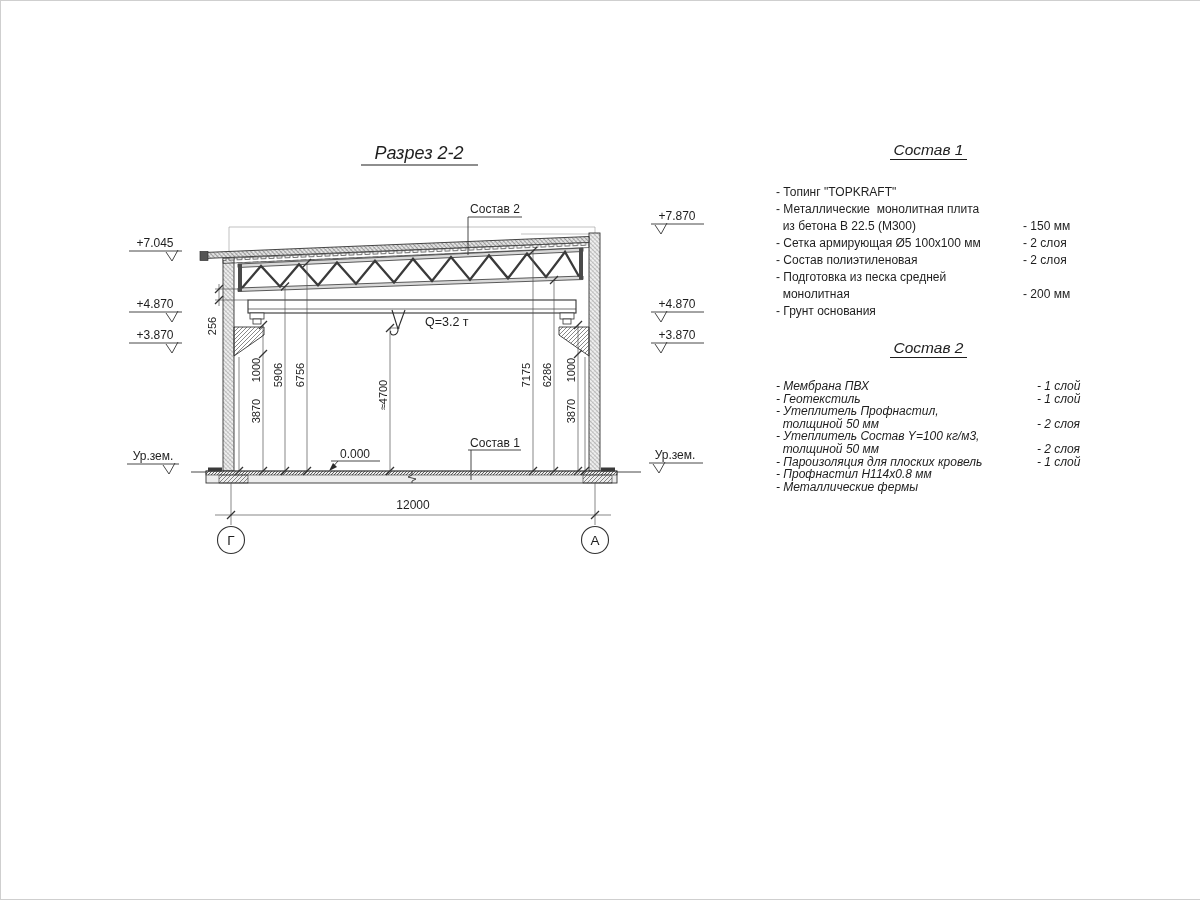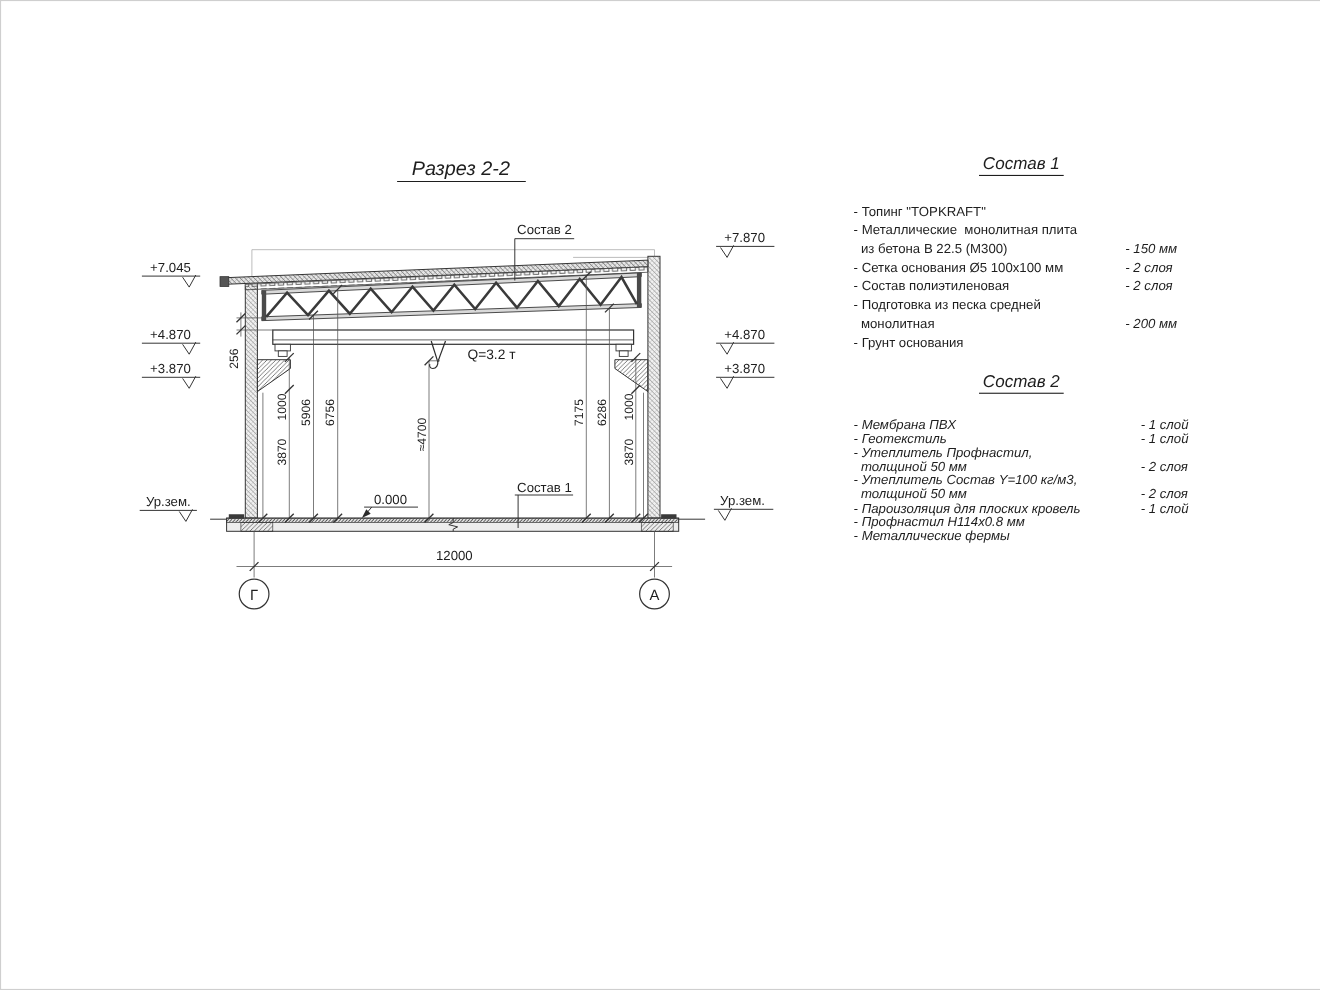--- a/index.html
+++ b/index.html
@@ -11,21 +11,21 @@
   .ttl{font-size:18px;font-style:italic;}
   .thin{stroke:#555;stroke-width:0.7;fill:none;}
   .xthin{stroke:#999;stroke-width:0.6;fill:none;}
   .med{stroke:#333;stroke-width:0.9;fill:none;}
   .spec-title{position:absolute;width:305px;text-align:center;font-style:italic;font-size:15.5px;}
   .spec-title span{border-bottom:1.2px solid #1e1e1e;padding:0 4px 1px 4px;}
   .spec-list{position:absolute;width:330px;font-size:12px;}
   .spec-list .ln{position:relative;white-space:pre;}
   .s1 .ln{line-height:17px;}
   .s2 .ln{line-height:12.6px;}
-  .s1 .v{position:absolute;left:247px;top:0;font-style:italic;}
+  .s1 .v{position:absolute;left:247px;top:0;}
   .s2 .v{position:absolute;left:261px;top:0;}
 </style>
 </head>
 <body>
 
 <div class="page">
 
 <svg width="1198" height="898" viewBox="0 0 1198 898">
   <defs>
     <pattern id="pWall" width="3" height="3" patternUnits="userSpaceOnUse" patternTransform="rotate(45)">
@@ -240,21 +240,21 @@
   </g>
 </svg>
 
 <div class="spec-title" style="left:775px;top:140px;">
   <span>Состав 1</span>
 </div>
 <div class="spec-list s1" style="left:775px;top:183px;">
   <div class="ln"><span class="t">- Топинг "TOPKRAFT"</span><span class="v"></span></div>
   <div class="ln"><span class="t">- Металлические  монолитная плита</span><span class="v"></span></div>
   <div class="ln"><span class="t">  из бетона В 22.5 (М300)</span><span class="v">- 150 мм</span></div>
-  <div class="ln"><span class="t">- Сетка основания Ø5 100х100 мм</span><span class="v">- 2 слоя</span></div>
+  <div class="ln"><span class="t">- Сетка армирующая Ø5 100х100 мм</span><span class="v">- 2 слоя</span></div>
   <div class="ln"><span class="t">- Состав полиэтиленовая</span><span class="v">- 2 слоя</span></div>
   <div class="ln"><span class="t">- Подготовка из песка средней</span><span class="v"></span></div>
   <div class="ln"><span class="t">  монолитная</span><span class="v">- 200 мм</span></div>
   <div class="ln"><span class="t">- Грунт основания</span><span class="v"></span></div>
 </div>
 
 <div class="spec-title" style="left:775px;top:338px;">
   <span>Состав 2</span>
 </div>
 <div class="spec-list s2" style="left:775px;top:379px;font-style:italic;">

